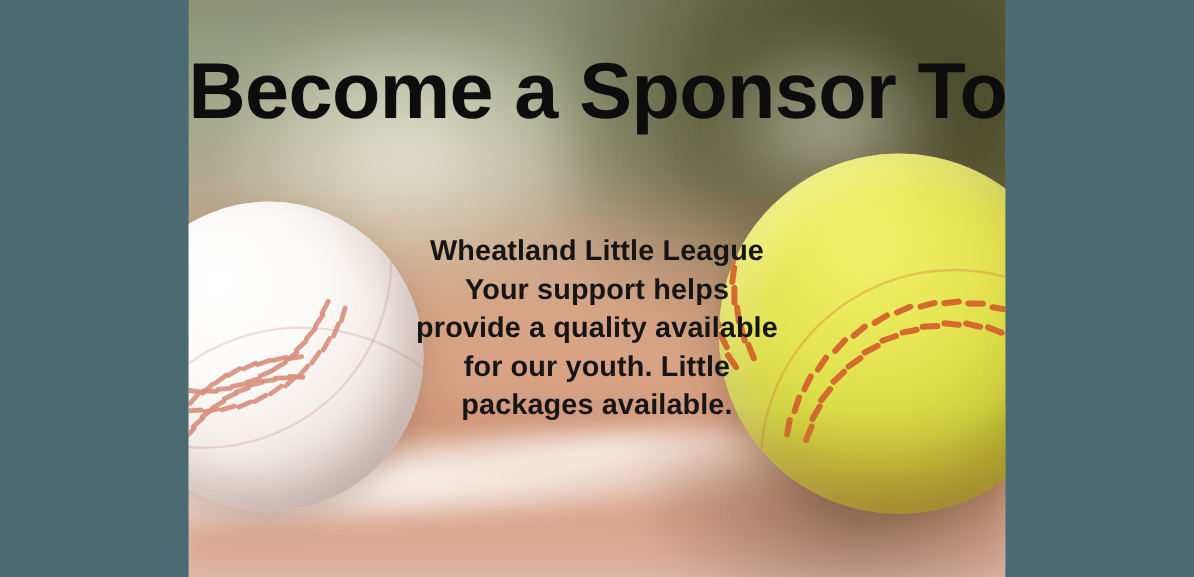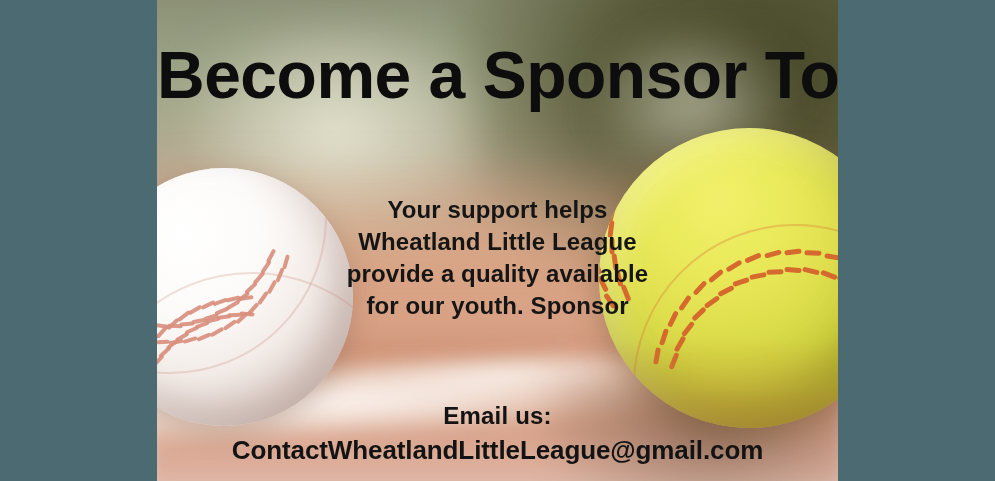--- a/index.html
+++ b/index.html
@@ -467,29 +467,26 @@
         </div>
       <div class="sb-dirt"></div>
     </div>
   </div>
 
   <div class="text-layer">
 
     <div class="headline">Become a Sponsor Today!</div>
 
     <div class="body-block">
+      <div class="body-line">Wheatland Little League</div>
       <div class="body-line">Your support helps</div>
-      <div class="body-line">Wheatland Little League</div>
       <div class="body-line">provide a quality available</div>
-      <div class="body-line">for our youth. Sponsor</div>
+      <div class="body-line">for our youth. Little</div>
+      <div class="body-line">packages available.</div>
     </div>
 
-    <div class="contact-block">
-      <div class="contact-label">Email us:</div>
-      <div class="contact-email">ContactWheatlandLittleLeague@gmail.com</div>
-    </div>
 
   </div>
 
   <div class="side-bar left"></div>
   <div class="side-bar right"></div>
 
 </div>
 
 </body></html>

